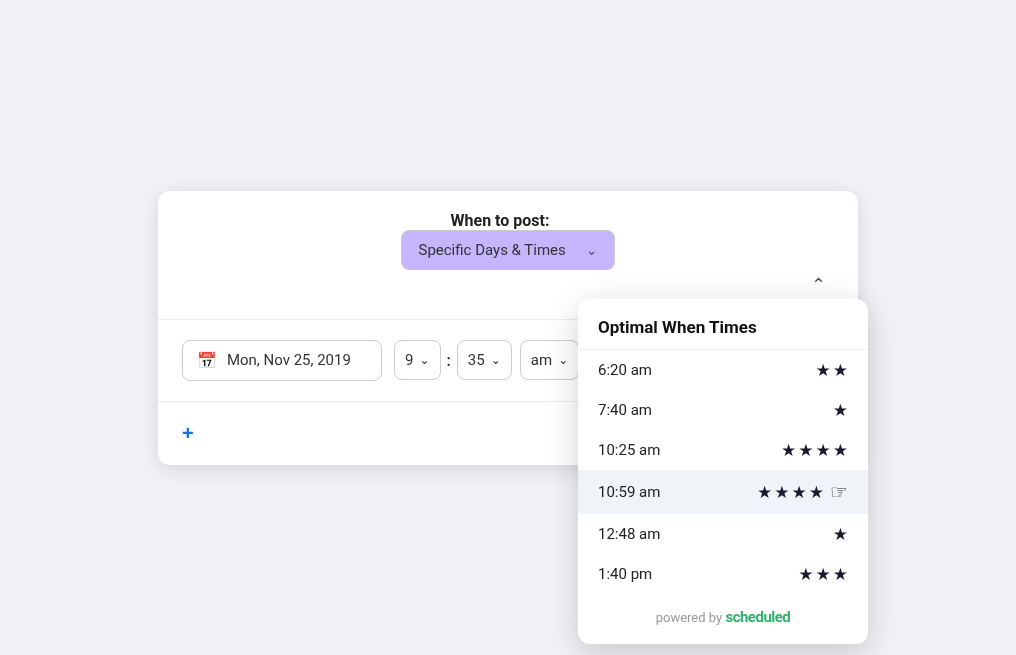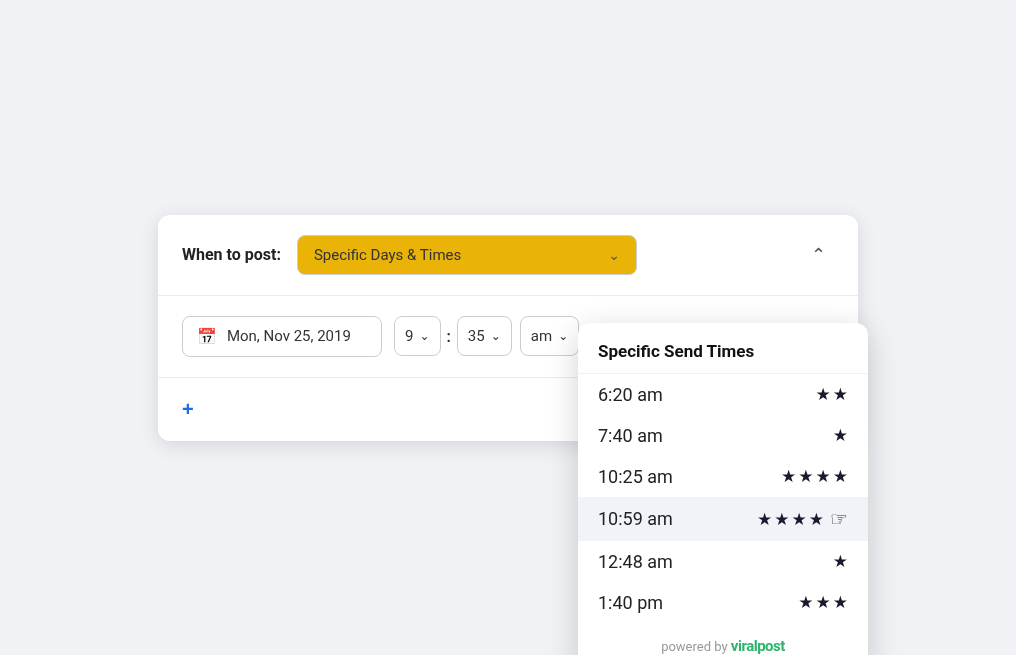--- a/index.html
+++ b/index.html
@@ -20,20 +20,21 @@
       width: 700px;
       padding: 0;
       position: relative;
     }
 
     .when-to-post-row {
       display: flex;
       align-items: center;
       padding: 20px 24px;
       border-bottom: 1px solid #e9ecef;
+      flex-direction: column;
     }
 
     .when-label {
       font-weight: 700;
       font-size: 16px;
       color: #222;
       white-space: nowrap;
       margin-right: 16px;
     }
 
@@ -42,21 +43,21 @@
       align-items: center;
       justify-content: space-between;
       border: 1.5px solid #ccc;
       border-radius: 8px;
       padding: 10px 16px;
       cursor: pointer;
       flex: 1;
       max-width: 340px;
       font-size: 15px;
       color: #333;
-      background: #eab308;
+      background: #c4b5fd;
       gap: 12px;
     }
 
     .dropdown-select .chevron-down {
       font-size: 14px;
       color: #555;
       margin-left: 8px;
     }
 
     .collapse-btn {
@@ -192,21 +193,21 @@
 
     .optimal-time-row:hover, .optimal-time-row.highlighted {
       background: #f5f7fa;
     }
 
     .optimal-time-row.highlighted {
       background: #f0f3f8;
     }
 
     .time-text {
-      font-size: 18px;
+      font-size: 15px;
       color: #222;
     }
 
     .stars {
       display: flex;
       gap: 2px;
       align-items: center;
     }
 
     .star {
@@ -277,21 +278,21 @@
     <span class="delete-icon">🗑</span>
   </div>
 
   <div class="add-more-row">
     <button class="add-more-btn">
       <span class="add-icon">+</span>
     </button>
   </div>
 
   <div class="optimal-panel">
-    <div class="optimal-panel-header">Specific Send Times</div>
+    <div class="optimal-panel-header">Optimal When Times</div>
 
     <div id="optimal-times-list">
         <div class="optimal-time-row">
           <span class="time-text">6:20 am</span>
           <div class="stars">
             <span class="star">★</span>
             <span class="star">★</span>
           </div>
         </div>
         <div class="optimal-time-row">
@@ -330,17 +331,17 @@
           <div class="stars">
             <span class="star">★</span>
             <span class="star">★</span>
             <span class="star">★</span>
           </div>
         </div>
       </div>
 
     <div class="powered-by">
       <span>powered by</span>
-      <span class="viralpost-text">viralpost</span>
+      <span class="viralpost-text">scheduled</span>
     </div>
   </div>
 
 </div>
 
 </body></html>

